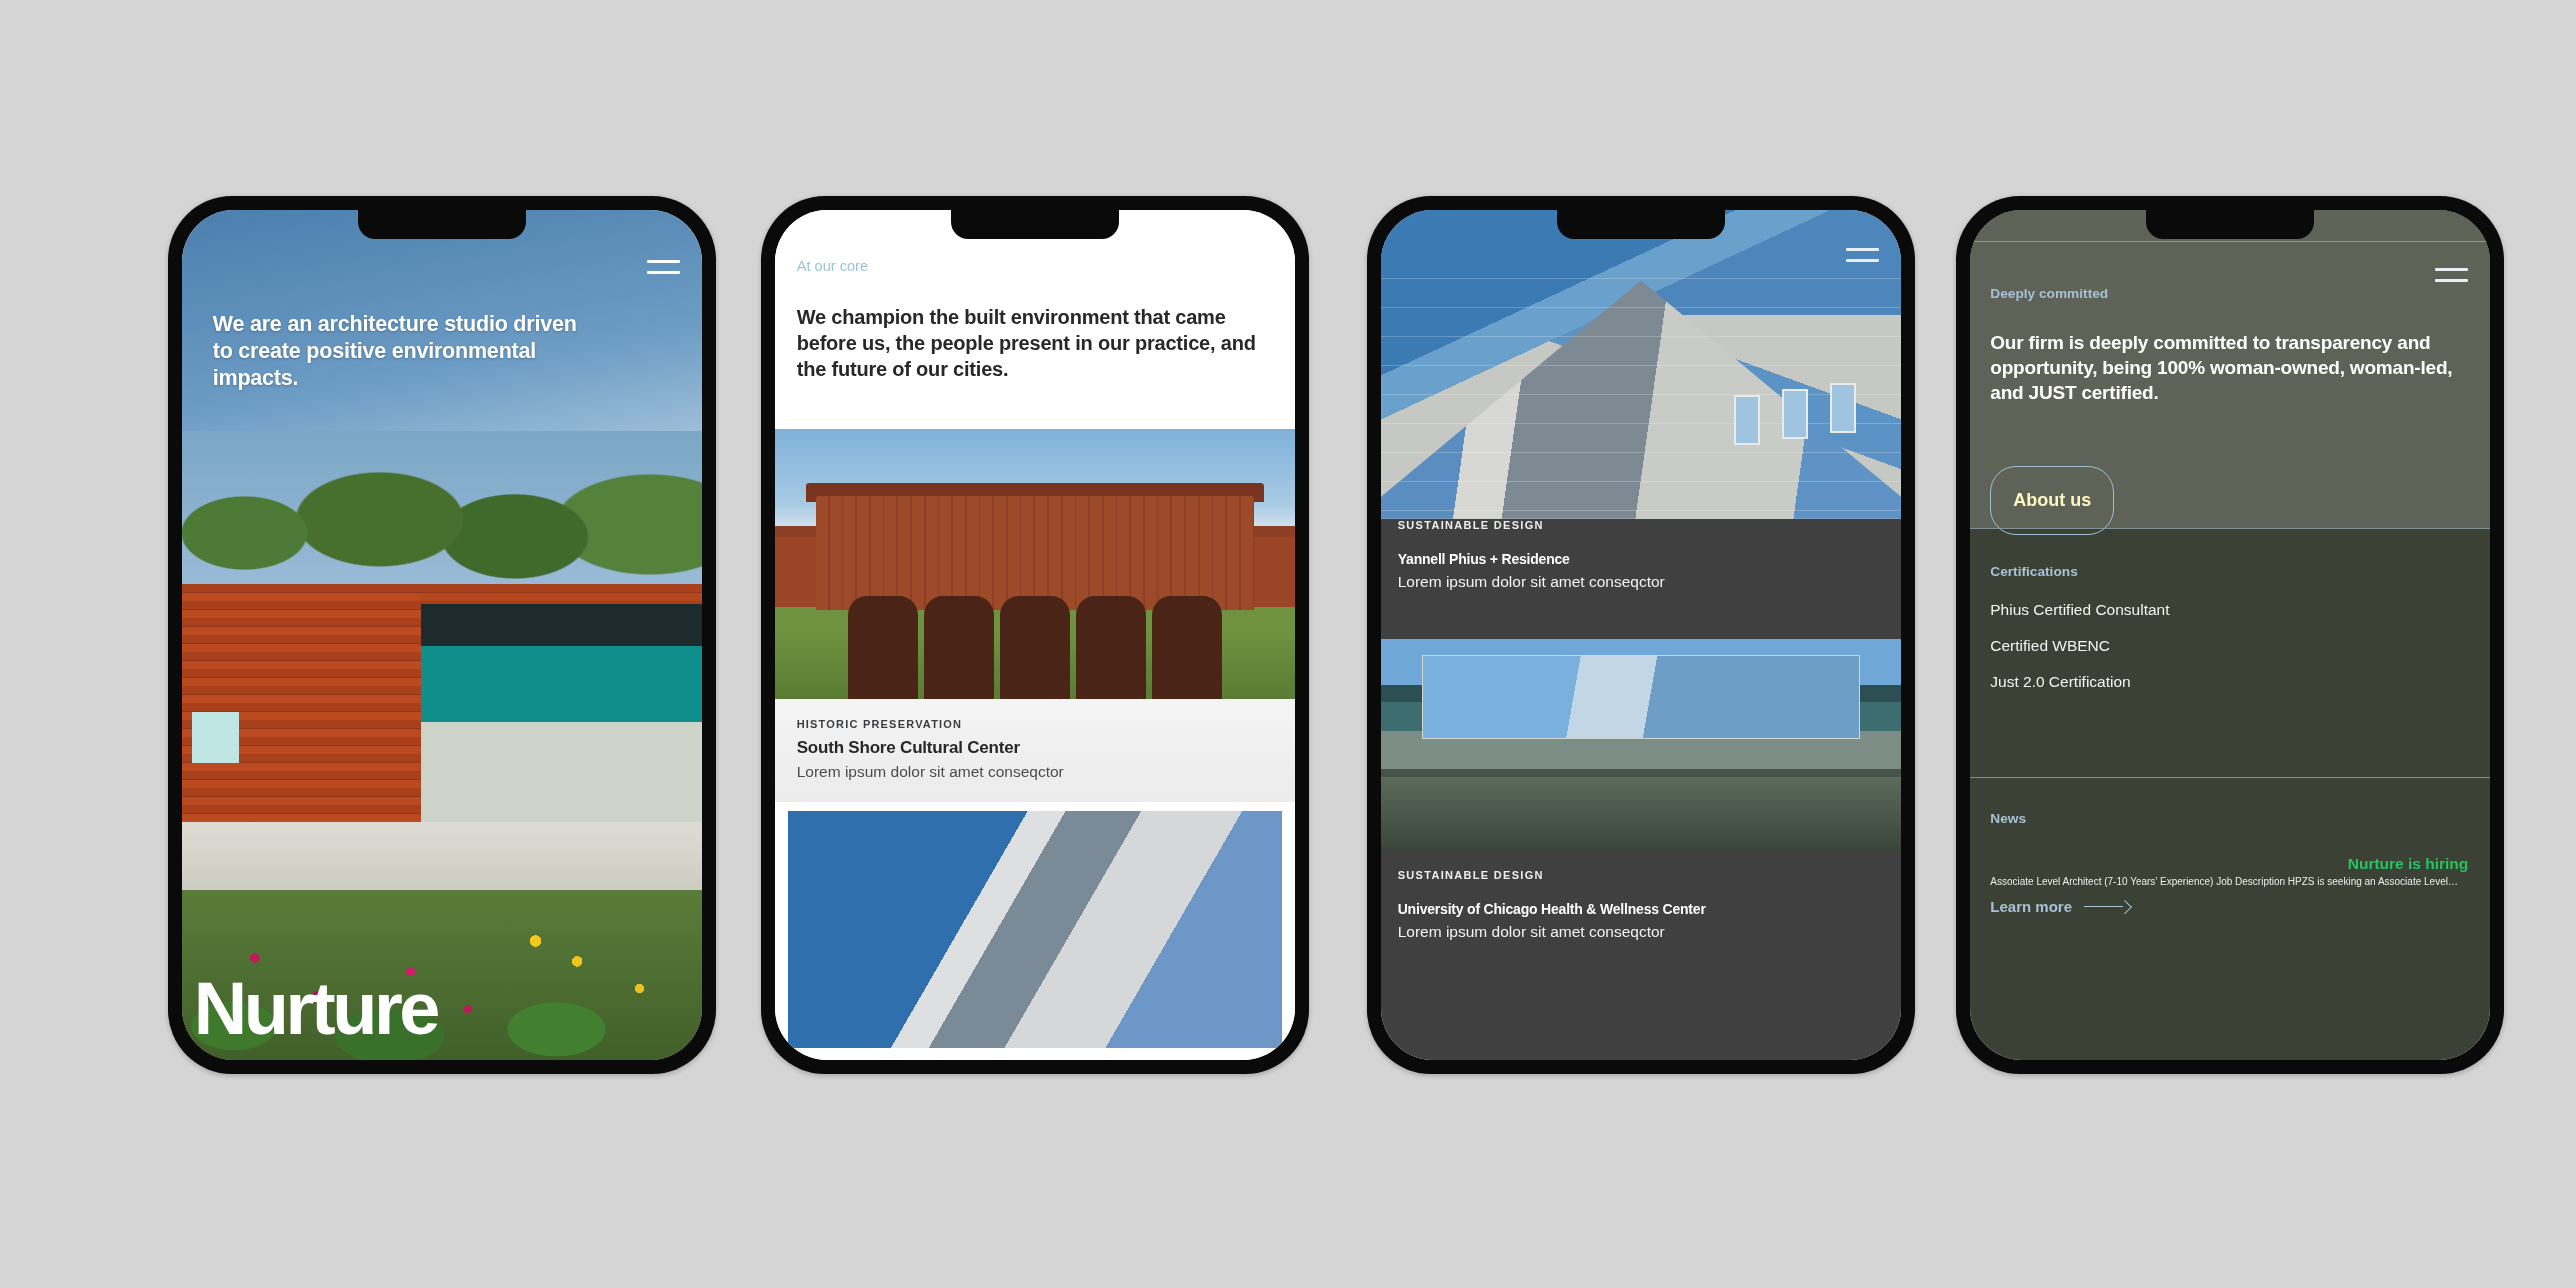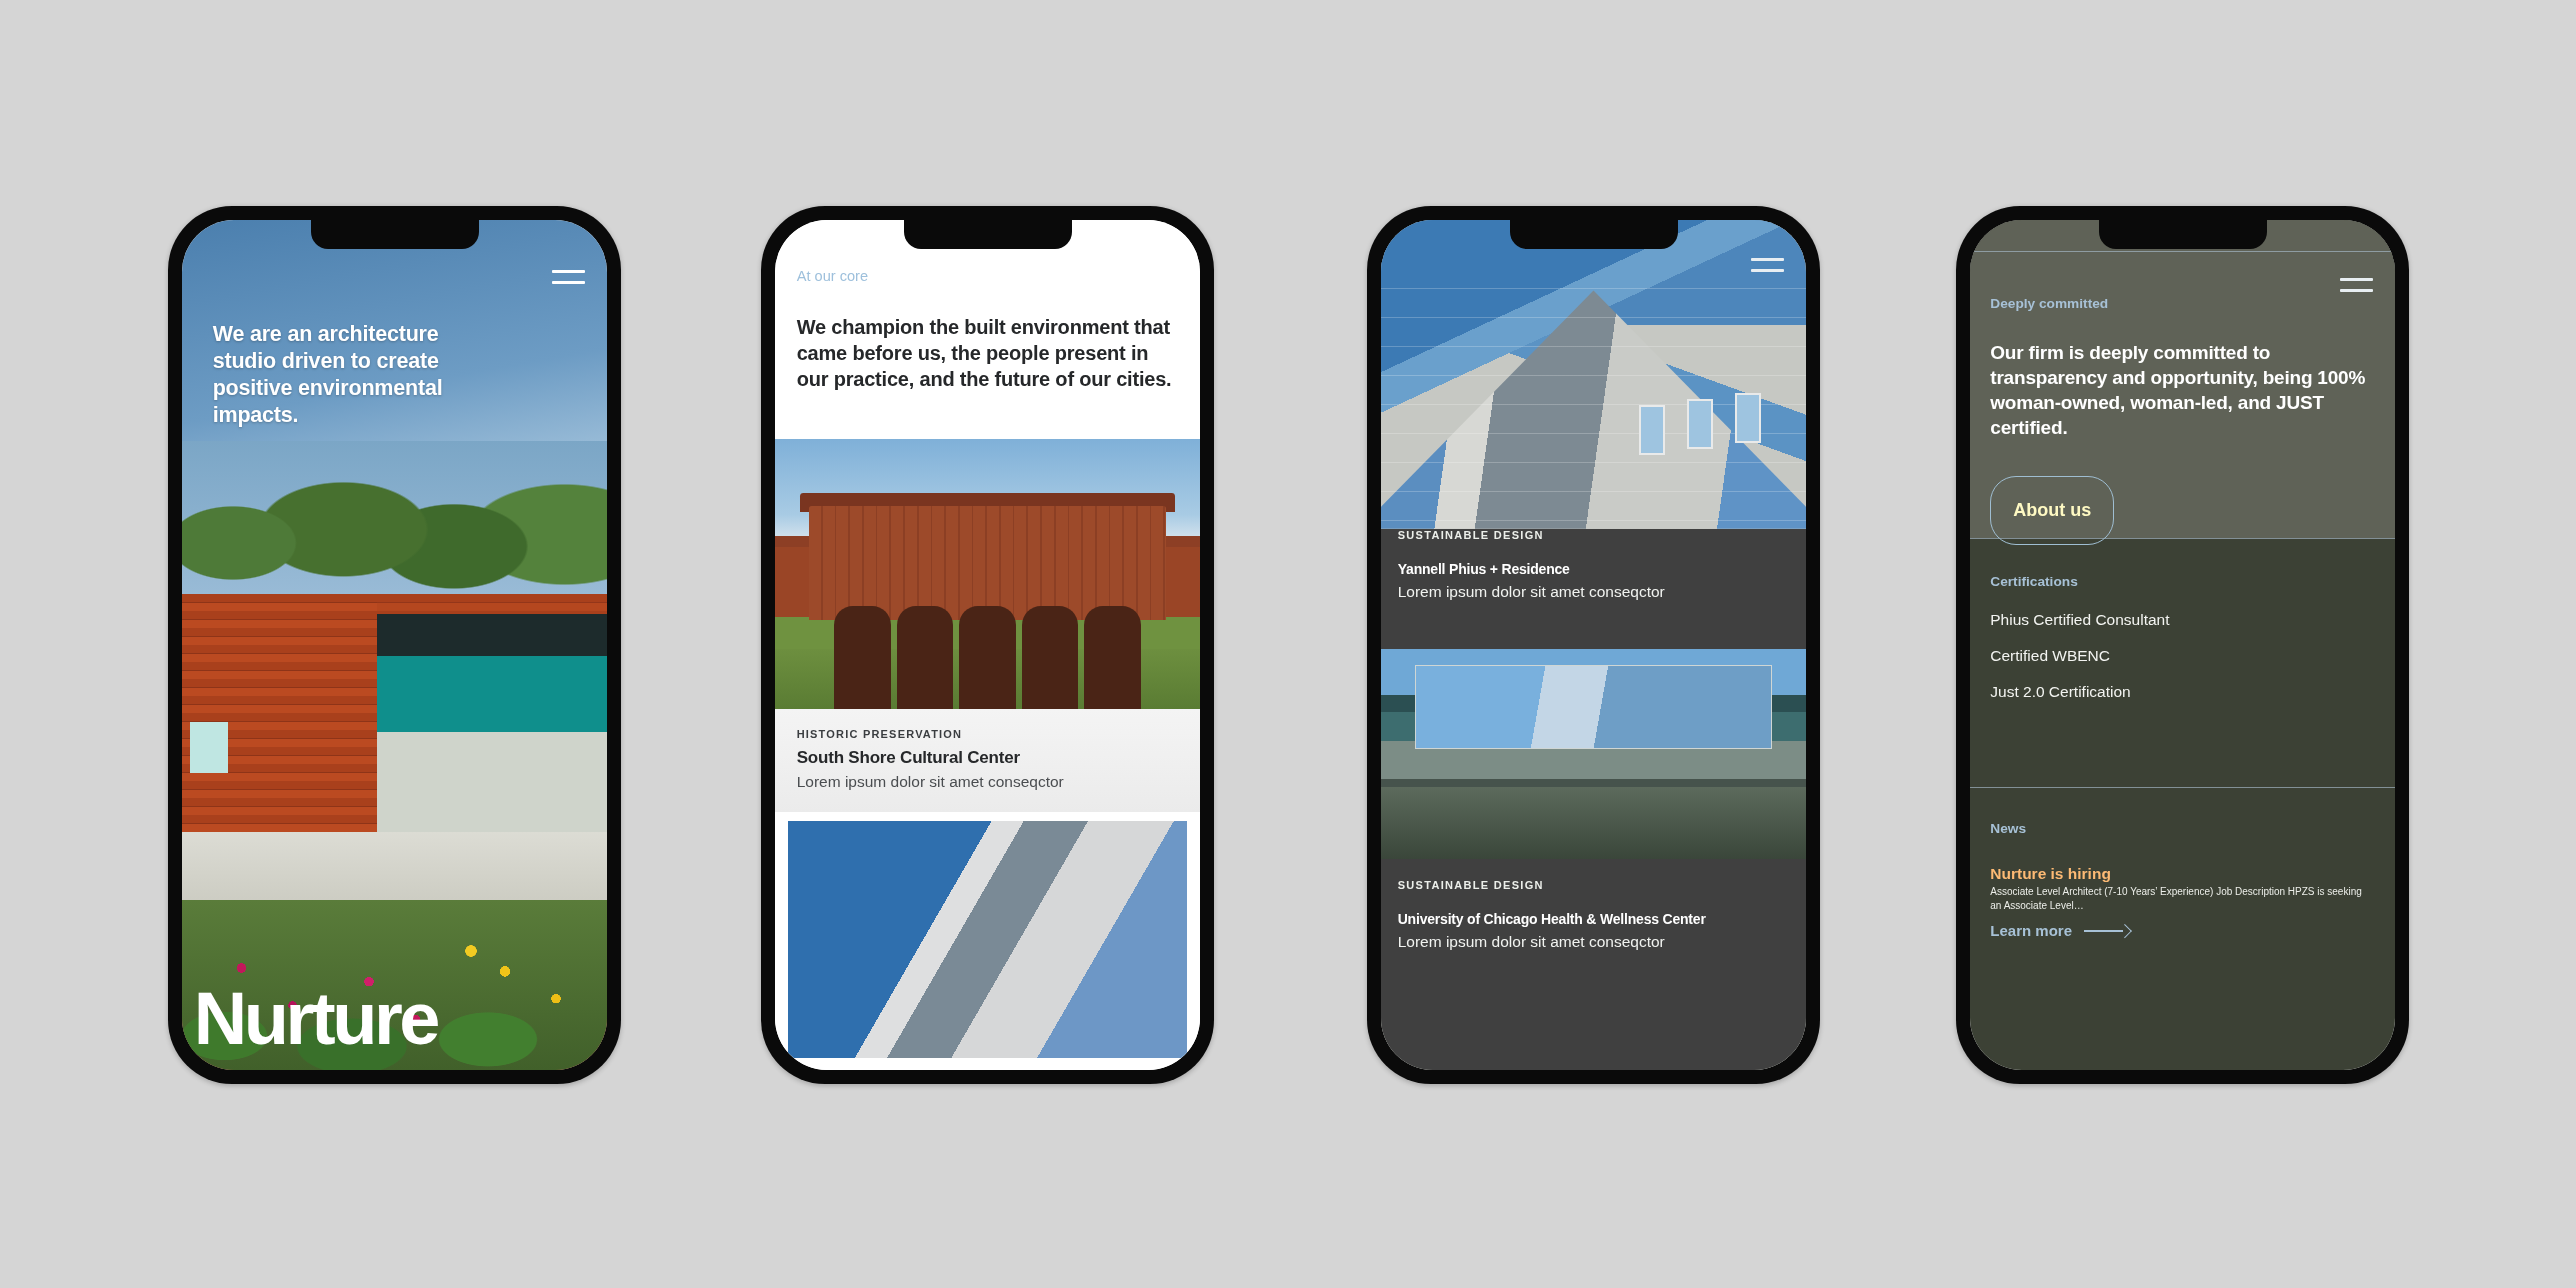--- a/index.html
+++ b/index.html
@@ -8,22 +8,22 @@
     background:#d5d5d5;
     font-family:"Liberation Sans", sans-serif;
     overflow:hidden;
   }
 
   #stage { position:relative; width:2576px; height:1288px; }
 
   
   .phone {
     position:absolute;
-    top:206px;
-    width:453px;
+    top:196px;
+    width:548px;
     height:878px;
     background:#0a0a0a;
     border-radius:64px;
     padding:13.7px;
     box-shadow:0 1.7px 5.2px rgba(0,0,0,.22);
   }
   .phone-1 { left:168px; }
   .phone-2 { left:761px; }
   .phone-3 { left:1367px; }
   .phone-4 { left:1956px; }
@@ -240,21 +240,21 @@
   .p4-btn {
     position:absolute; left:20.6px; top:256px;
     border:1.3px solid #9fbed2; border-radius:26px;
     padding:23px 22px; color:#fef9c3; font-size:18px; font-weight:700;
     background:transparent;
   }
   .p4-sec { position:absolute; left:20.6px; right:22px; color:#fff; }
   .p4-sec-h { color:#a7c1d6; font-size:13.7px; font-weight:600; }
   .p4-list { list-style:none; margin-top:22px; }
   .p4-list li { font-size:15.5px; color:#f3f4f1; margin-bottom:18px; }
-  .p4-news-t { font-size:15.5px; font-weight:700; color:#fdba74; }
+  .p4-news-t { font-size:15.5px; font-weight:700; color:#22c55e;text-align:right; }
   .p4-news-b { font-size:10px; color:#eceee9; line-height:1.42; margin-top:2.6px; }
   .p4-learn {
     display:flex; align-items:center; gap:12px;
     color:#a7c1d6; font-size:15px; font-weight:700; margin-top:8.6px;
   }
   .p4-arrow { display:inline-block; width:46px; height:8.6px; position:relative; }
   .p4-arrow::before{ content:""; position:absolute; left:0; top:3.4px; width:39px; height:1.7px; background:#a7c1d6; }
   .p4-arrow::after{ content:""; position:absolute; right:0; top:0; width:8.6px; height:8.6px;
     border-top:1.7px solid #a7c1d6; border-right:1.7px solid #a7c1d6; transform:rotate(45deg); }
 </style>

